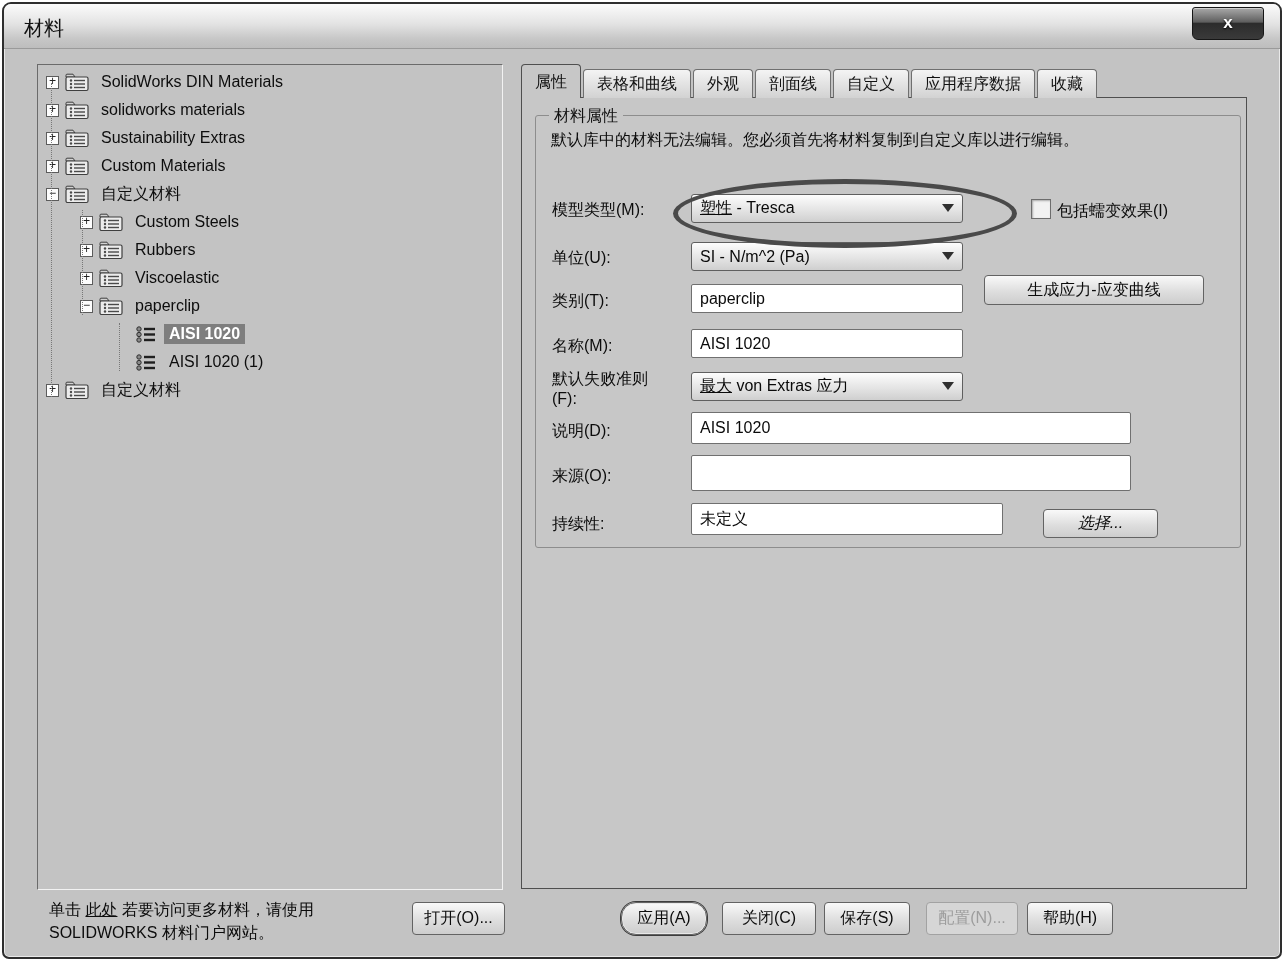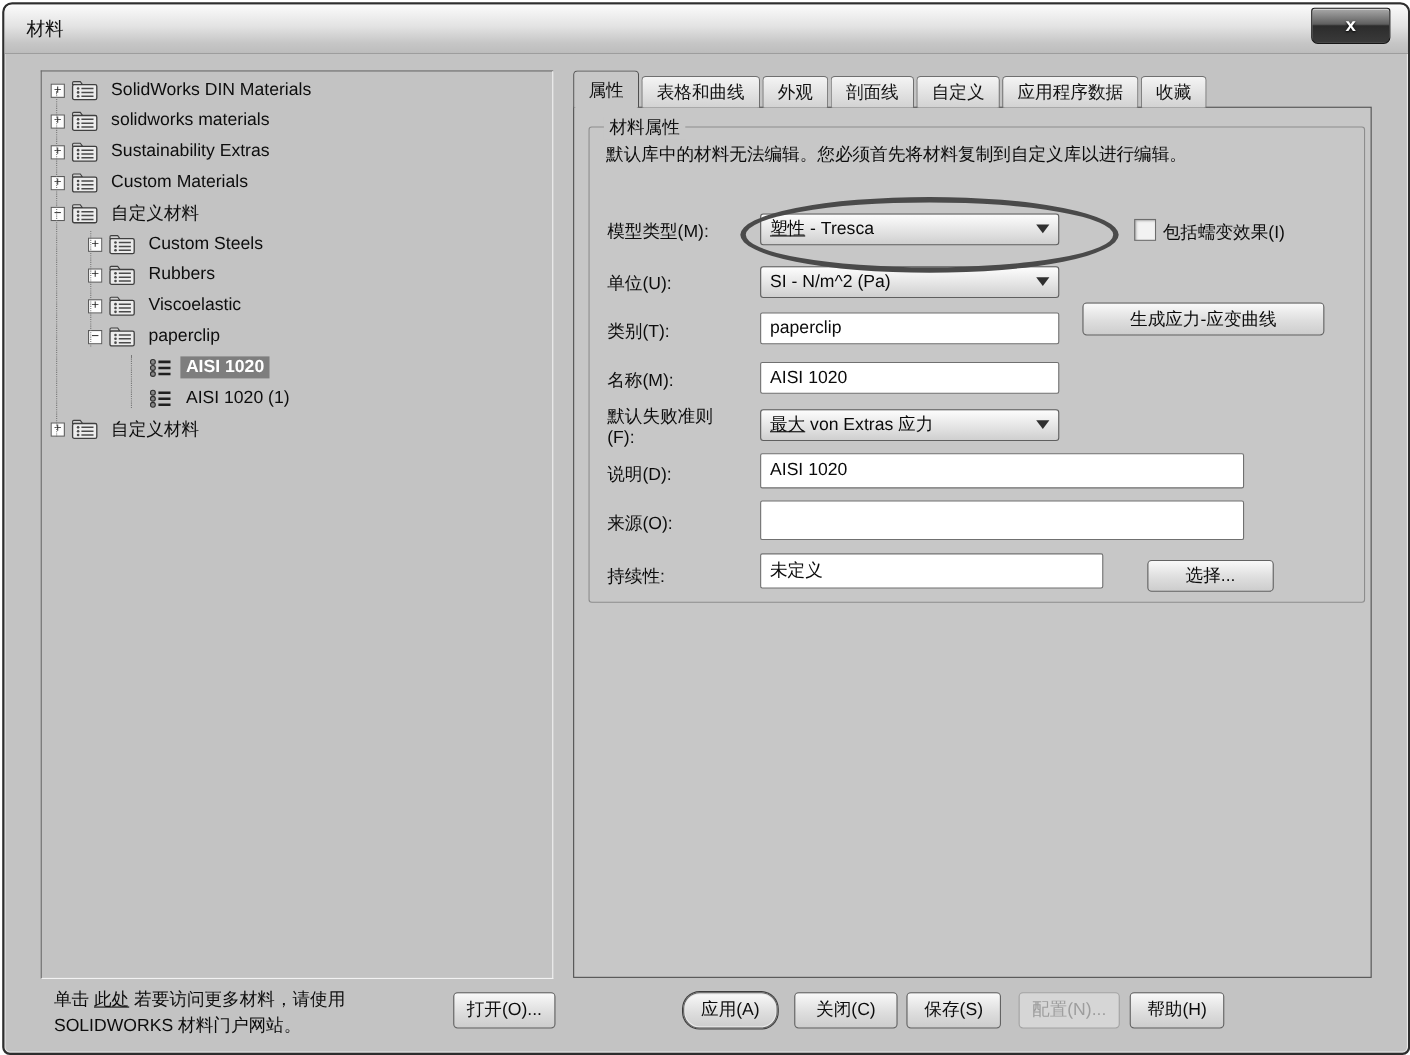--- a/index.html
+++ b/index.html
@@ -2,21 +2,21 @@
 <html><head>
 <meta charset="utf-8">
 <style>
   html,body{margin:0;padding:0;background:#ffffff;font-family:"Liberation Sans","DejaVu Sans",sans-serif;}
   .stage{position:relative;width:1282px;height:959px;background:#fff;overflow:hidden;}
   .dialog{position:absolute;left:2px;top:2px;width:1276px;height:953px;background:#c3c3c3;
           border:2px solid #2e2e2e;border-radius:9px 9px 7px 7px;box-shadow:inset 0 0 0 1px #e9e9e9;}
   
   .titlebar{position:absolute;left:0;top:0;right:0;height:44px;border-radius:7px 7px 0 0;
             background:linear-gradient(#fbfbfb,#e3e3e3 45%,#c6c6c6 80%,#bdbdbd);border-bottom:1px solid #9a9a9a;}
-  .title{position:absolute;left:20px;top:11px;font-size:17px;color:#111;}
+  .title{position:absolute;left:20px;top:11px;font-size:20px;color:#111;}
   .close-btn{position:absolute;right:16px;top:3px;width:70px;height:31px;cursor:default;
              background:linear-gradient(#a9a9a9,#5f5f5f 45%,#2c2c2c 50%,#3a3a3a);
              border:1px solid #161616;border-radius:3px 3px 6px 6px;box-shadow:inset 0 1px 0 #cfcfcf;
              color:#fff;text-align:center;font-size:17px;font-weight:bold;line-height:29px;
              text-shadow:0 1px 2px #000;}
   
   .tree-panel{position:absolute;left:33px;top:60px;width:466px;height:826px;background:#c3c3c3;
               border-top:1px solid #6b6b6b;border-left:1px solid #6b6b6b;
               border-right:1px solid #f2f2f2;border-bottom:1px solid #f2f2f2;overflow:hidden;padding-top:3px;box-sizing:border-box;}
   .tree-row{display:flex;align-items:center;height:28px;font-size:16px;color:#0d0d0d;white-space:nowrap;}
@@ -314,21 +314,21 @@
 
         <span class="frm-label" style="left:16px;top:350px;">来源(O):</span>
         <div class="tfield" style="left:155px;top:339px;width:440px;height:36px;">
           <span></span>
         </div>
 
         <span class="frm-label" style="left:16px;top:398px;">持续性:</span>
         <div class="tfield" style="left:155px;top:387px;width:312px;height:32px;">
           <span>未定义</span>
         </div>
-        <div class="btn" style="position:absolute;left:507px;top:393px;width:115px;height:29px;">
+        <div class="btn" style="position:absolute;left:507px;top:393px;width:115px;height:29px;font-style:italic;">
           <span>选择...</span>
         </div>
       </div>
     </div>
 
     <div class="annotation-ellipse"></div>
 
     <div class="table-box">
       <table class="props">
         <colgroup>

